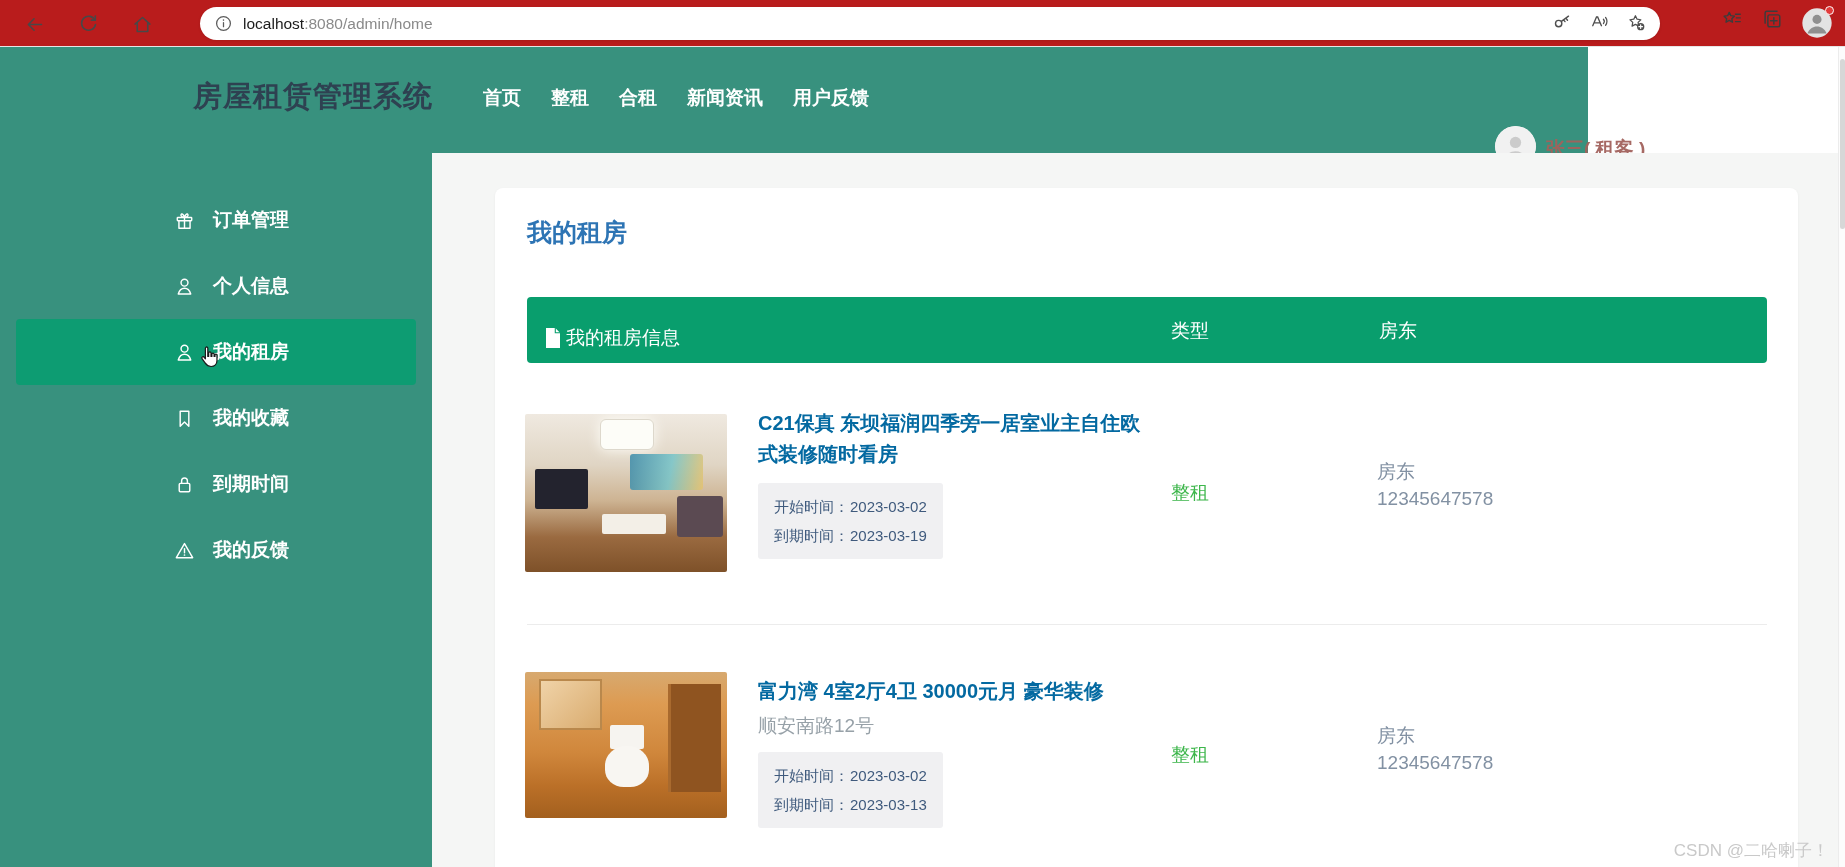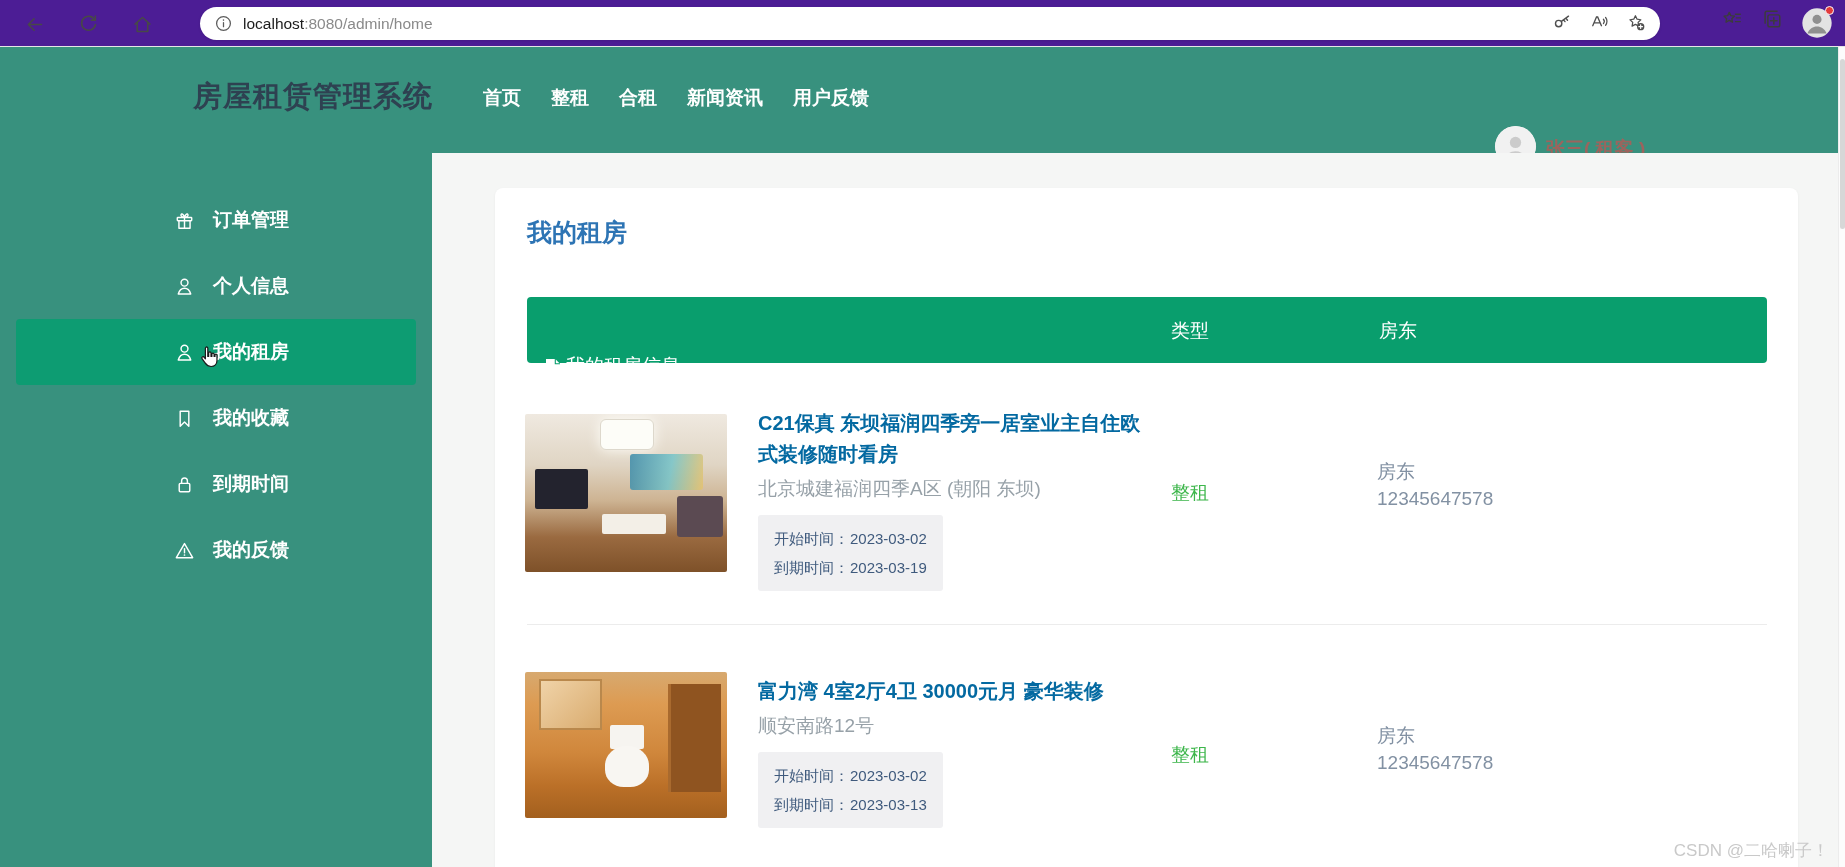--- a/index.html
+++ b/index.html
@@ -1,20 +1,20 @@
 <!DOCTYPE html>
 <html><head>
 <meta charset="utf-8">
 <style>
   * { box-sizing: border-box; }
   html,body { margin:0; padding:0; background:#ffffff; font-family:"Liberation Sans",sans-serif; }
   .stage { position:relative; width:1845px; height:867px; overflow:hidden; background:#fff; }
 
   
-  .browser { position:absolute; left:0; top:0; width:1845px; height:47px; background:#4c1d95; border-bottom:1px solid #e6e6e6; }
+  .browser { position:absolute; left:0; top:0; width:1845px; height:47px; background:#b91c1c; border-bottom:1px solid #e6e6e6; }
   .bicon { position:absolute; top:8px; width:32px; height:32px; display:flex; align-items:center; justify-content:center; color:#484848; border-radius:6px; }
   .bicon svg { width:21px; height:21px; }
   .addrbar { position:absolute; left:200px; top:7px; width:1460px; height:33px; background:#ffffff; border-radius:17px; box-shadow:0 1px 3px rgba(0,0,0,.10); display:flex; align-items:center; padding:0 14px; }
   .addrbar .aicon { display:flex; align-items:center; justify-content:center; color:#5c5c5c; margin-right:6px; }
   .addrbar .aicon svg { width:19px; height:19px; }
   .url { font-size:15.5px; margin-left:4px; white-space:nowrap; }
   .url .host { color:#1b1b1b; }
   .url .rest { color:#8a8a8a; }
   .addr-spacer { flex:1; }
   .addr-right { display:flex; align-items:center; gap:17px; color:#4f4f4f; }
@@ -23,42 +23,42 @@
   .chrome-right svg { width:22px; height:22px; }
   .avatar-btn { position:absolute; right:12px; top:7px; width:32px; height:32px; }
   .avatar-btn svg { width:32px; height:32px; }
   .notif-dot { position:absolute; right:-1px; top:-1px; width:9px; height:9px; background:#e23b3b; border-radius:50%; border:1.5px solid #fbfbfb; }
 
   
   .scrollbar { position:absolute; right:0; top:47px; width:7px; height:820px; background:#fcfcfc; border-left:1px solid #ececec; }
   .scroll-thumb { position:absolute; left:1px; top:12px; width:5px; height:170px; background:#d7d7d7; border-radius:3px; }
 
   
-  .appheader { position:absolute; left:0; top:47px; width:1838px; height:106px; background:#38917E; }
+  .appheader { position:absolute; left:0; top:47px; width:1588px; height:106px; background:#38917E; }
   .apptitle { position:absolute; left:193px; top:30px; font-size:29px; font-weight:600; color:#2e4151; letter-spacing:1px; }
   .topnav { position:absolute; left:483px; top:38px; display:flex; gap:30px; }
   .topnav .navitem { font-size:19px; font-weight:bold; color:#ffffff; cursor:pointer; white-space:nowrap; }
   .huser-avatar { position:absolute; left:1495px; top:79px; width:41px; height:41px; border-radius:50%; background:#f1f1f1; overflow:hidden; }
   .huser-avatar svg { width:41px; height:41px; }
   .huser-name { position:absolute; left:1546px; top:89px; font-size:19px; font-weight:bold; color:#a2625c; opacity:.95; white-space:nowrap; }
 
   
   .sidebar { position:absolute; left:0; top:153px; width:432px; height:714px; background:#38917E; padding-top:34px; }
   .side-item { height:66px; margin:0 16px; padding-left:30px; display:flex; align-items:center; gap:17px; border-radius:4px; color:#fff; cursor:pointer;justify-content:center; }
   .side-item.active { background:#0D9C72; }
   .side-item svg { width:23px; height:23px; flex:none; }
   .side-label { font-size:19px; font-weight:bold; }
 
   
   .main { position:absolute; left:432px; top:153px; width:1406px; height:714px; background:#f5f6f5; }
   .card { position:absolute; left:63px; top:35px; width:1303px; height:679px; background:#ffffff; border-radius:8px 8px 0 0; box-shadow:0 1px 3px rgba(0,0,0,.05); }
   .page-title { position:absolute; left:32px; top:28px; font-size:25px; font-weight:bold; color:#2D74B4; }
 
   .greenbar { position:absolute; left:32px; top:109px; width:1240px; height:66px; background:#099E6D; border-radius:4px; color:#fff; }
-  .greenbar .info-head { position:absolute; left:18px; top:0; height:82px; display:flex; align-items:flex-end; gap:5px; font-size:19px; }
+  .greenbar .info-head { position:absolute; left:18px; top:0; height:82px; display:flex; align-items:center; gap:5px; font-size:19px; }
   .greenbar .doc svg { width:16px; height:20px; display:block; }
   .col-type-head { position:absolute; left:644px; top:21px; font-size:19px; }
   .col-landlord-head { position:absolute; left:852px; top:21px; font-size:19px; }
 
   .row { position:absolute; left:0; width:100%; }
   .row1 { top:210px; height:226px; }
   .row2 { top:470px; height:230px; }
   .photo { position:absolute; left:30px; width:202px; border-radius:2px; overflow:hidden; cursor:pointer; }
   .photo i { position:absolute; display:block; }
   .row1 .photo { top:16px; height:158px; }
@@ -265,21 +265,20 @@
       <div class="row row1">
         <div class="photo photo-living">
           <i class="lamp"></i>
             <i class="art"></i>
             <i class="tv"></i>
             <i class="table"></i>
             <i class="couch"></i>
         </div>
         <div class="info">
           <div class="ltitle">C21保真 东坝福润四季旁一居室业主自住欧式装修随时看房</div>
-          <div class="laddr">北京城建福润四季A区 (朝阳 东坝)</div>
           <div class="dates">
             <div><span>开始时间：</span><span class="dval">2023-03-02</span></div>
             <div><span>到期时间：</span><span class="dval">2023-03-19</span></div>
           </div>
         </div>
         <div class="ltype">整租</div>
         <div class="llandlord">
           <div>房东</div>
           <div>12345647578</div>
         </div>

